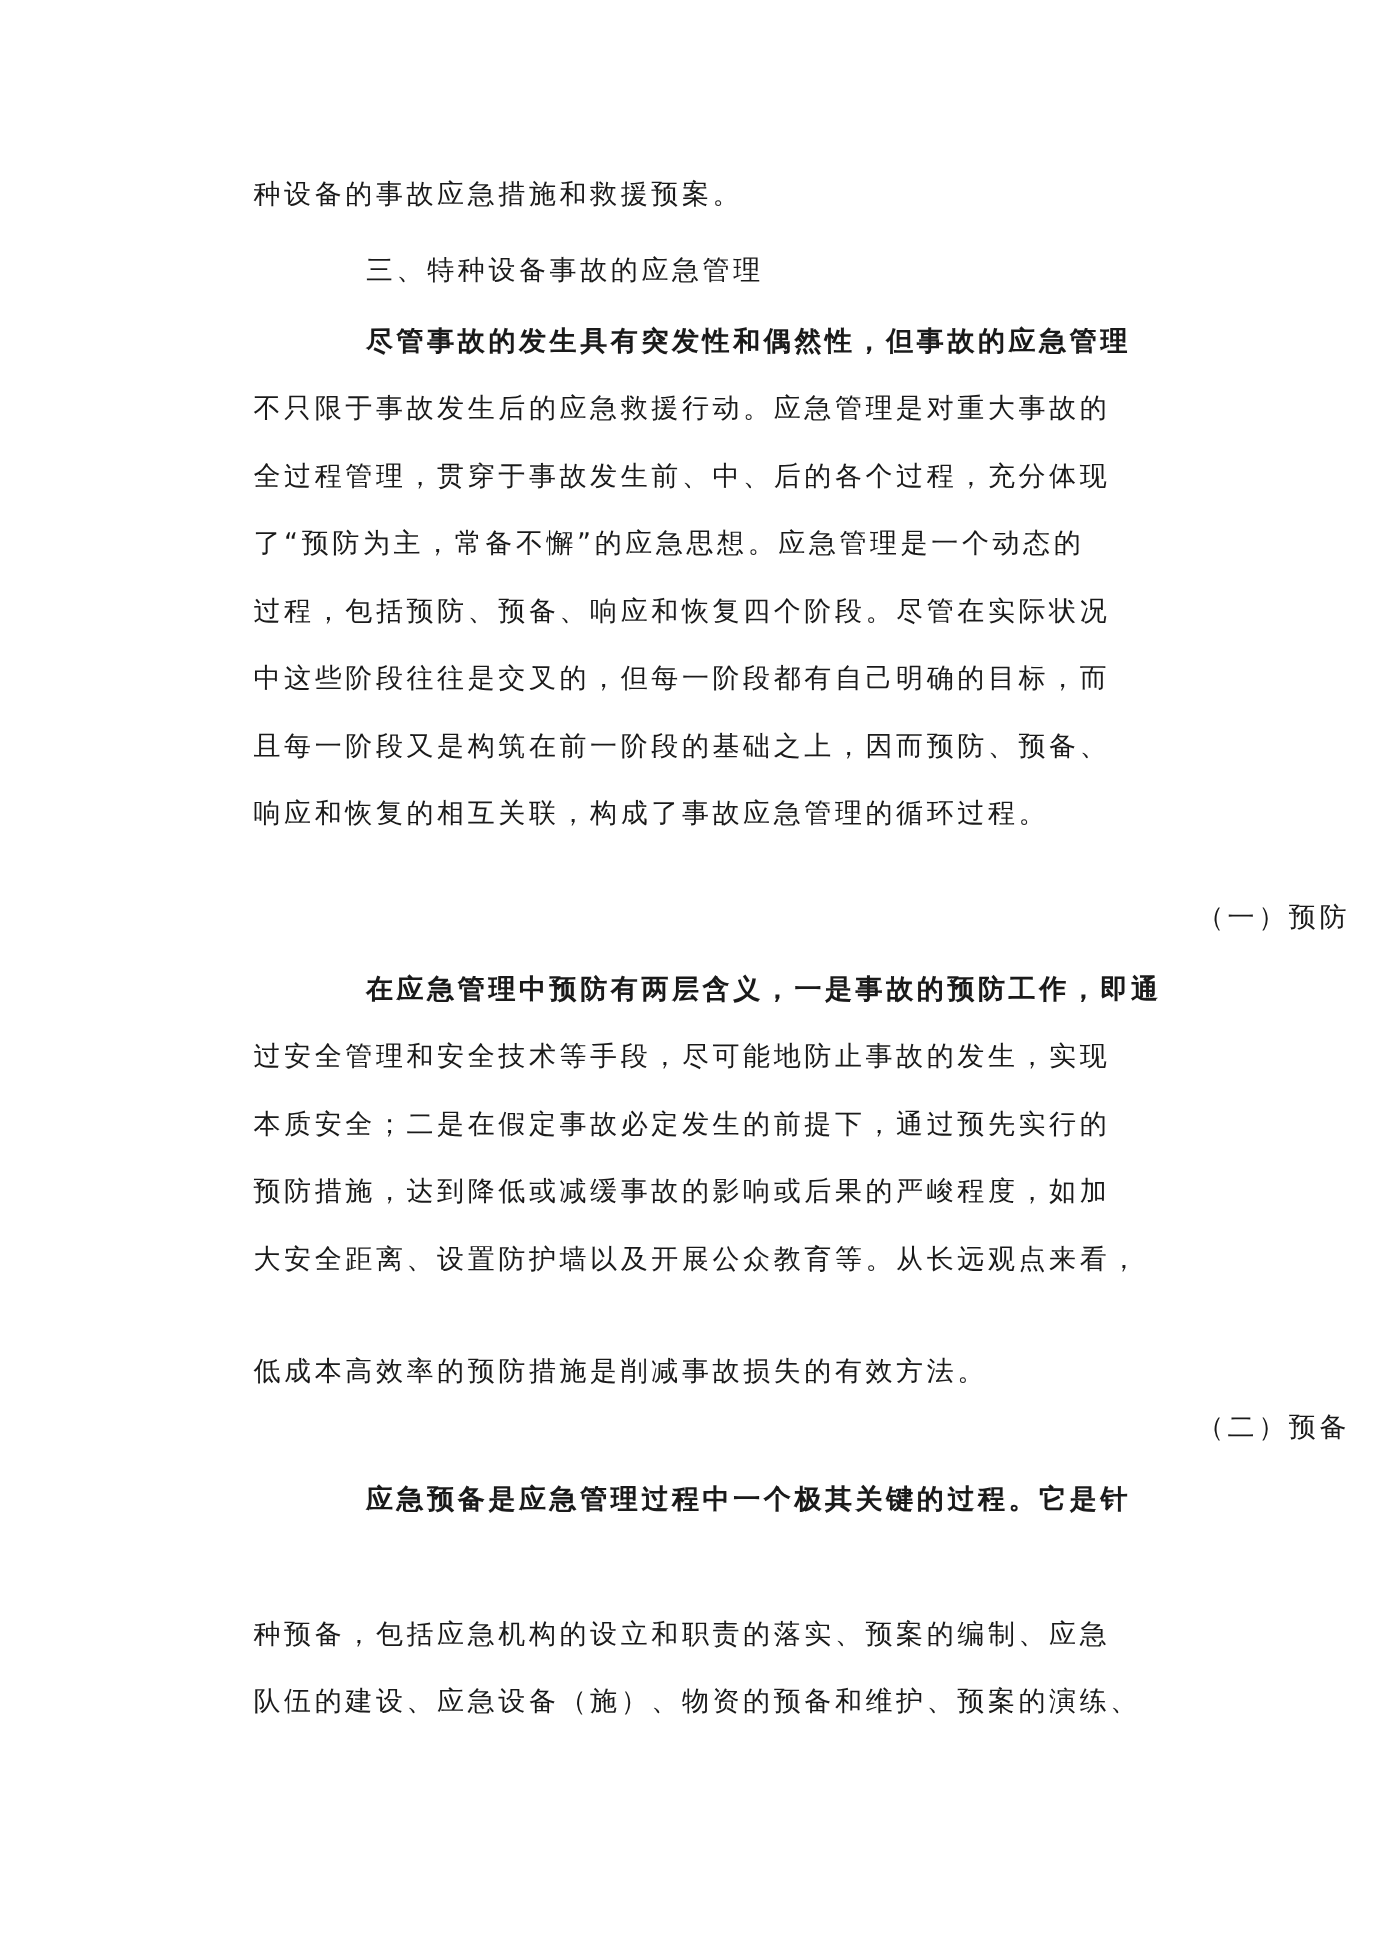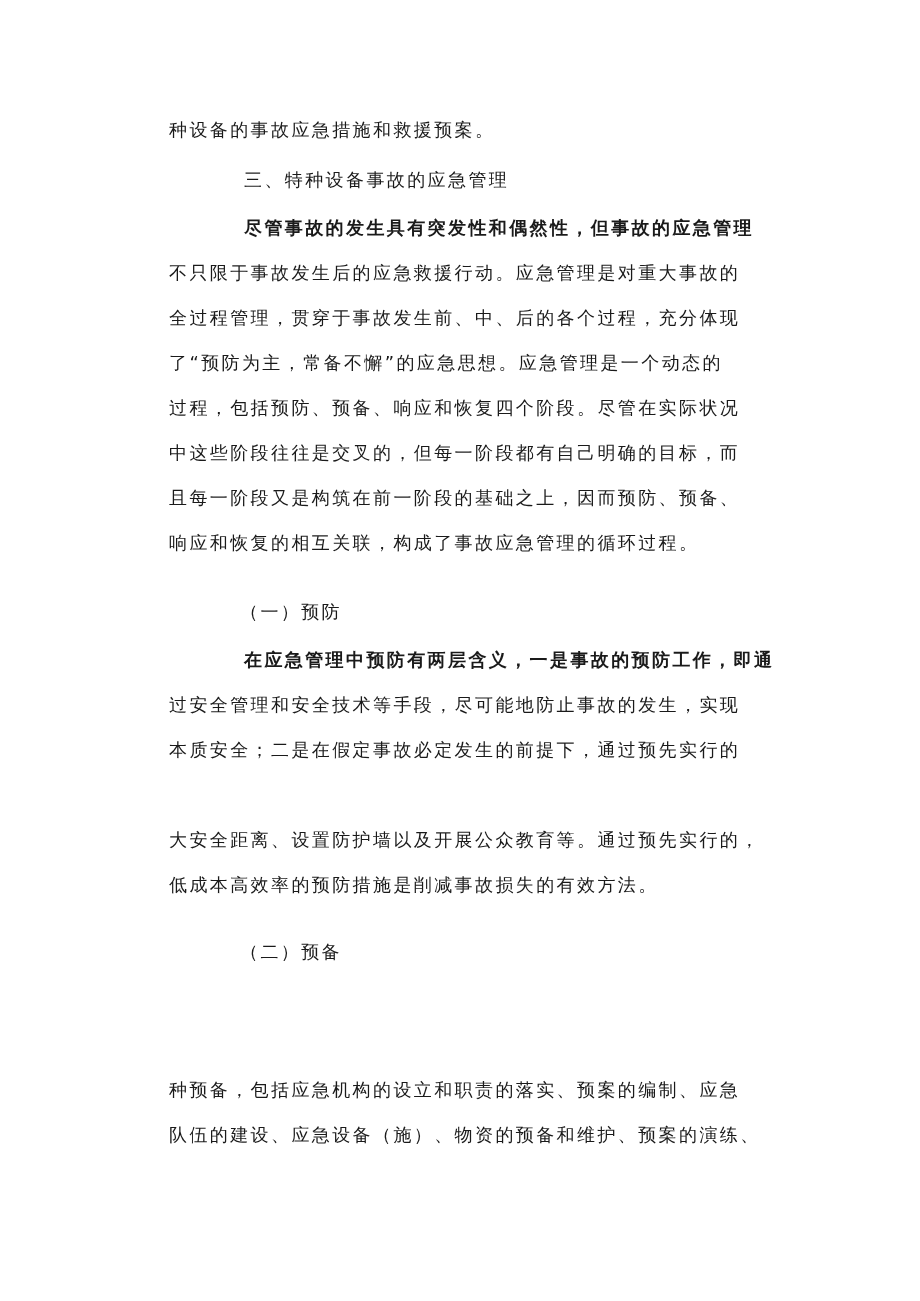--- a/index.html
+++ b/index.html
@@ -3,38 +3,40 @@
 <meta charset="utf-8">
 <style>
   html, body { margin: 0; padding: 0; background: #ffffff; }
   body { width: 920px; height: 1301px; position: relative; overflow: hidden;
          font-family: "DejaVu Sans", "Liberation Sans", sans-serif; color: #1a1a1a; }
   .page { position: absolute; left: 0; top: 0; width: 920px; height: 1301px; background: #fff; }
   .line { position: absolute; left: 137px; width: 660px; font-size: 18px; line-height: 28px;
           white-space: nowrap; letter-spacing: 2.4px; margin-left: 32px; }
   .indent { left: 212px; width: 585px; font-weight: bold; }
   .head { left: 212px; font-family: Liberation Serif, serif; }
-  .sub { left: 208px; }
+  .sub { left: 208px; text-align: right; }
 </style>
 </head>
 <body>
 
 <div class="page">
   <div class="line" style="top:116px">种设备的事故应急措施和救援预案。</div>
   <div class="line head" style="top:166px">三、特种设备事故的应急管理</div>
   <div class="line indent" style="top:214px">尽管事故的发生具有突发性和偶然性，但事故的应急管理</div>
   <div class="line" style="top:259px">不只限于事故发生后的应急救援行动。应急管理是对重大事故的</div>
   <div class="line" style="top:304px">全过程管理，贯穿于事故发生前、中、后的各个过程，充分体现</div>
   <div class="line" style="top:349px">了“预防为主，常备不懈”的应急思想。应急管理是一个动态的</div>
   <div class="line" style="top:394px">过程，包括预防、预备、响应和恢复四个阶段。尽管在实际状况</div>
   <div class="line" style="top:439px">中这些阶段往往是交叉的，但每一阶段都有自己明确的目标，而</div>
   <div class="line" style="top:484px">且每一阶段又是构筑在前一阶段的基础之上，因而预防、预备、</div>
   <div class="line" style="top:529px">响应和恢复的相互关联，构成了事故应急管理的循环过程。</div>
   <div class="line sub" style="top:598px">（一）预防</div>
   <div class="line indent" style="top:646px">在应急管理中预防有两层含义，一是事故的预防工作，即通</div>
   <div class="line" style="top:691px">过安全管理和安全技术等手段，尽可能地防止事故的发生，实现</div>
   <div class="line" style="top:736px">本质安全；二是在假定事故必定发生的前提下，通过预先实行的</div>
-  <div class="line" style="top:826px">大安全距离、设置防护墙以及开展公众教育等。通过预先实行的，</div>
-  <div class="line" style="top:871px">低成本高效率的预防措施是削减事故损失的有效方法。</div>
+  <div class="line" style="top:781px">预防措施，达到降低或减缓事故的影响或后果的严峻程度，如加</div>
+  <div class="line" style="top:826px">大安全距离、设置防护墙以及开展公众教育等。从长远观点来看，</div>
+  <div class="line" style="top:901px">低成本高效率的预防措施是削减事故损失的有效方法。</div>
   <div class="line sub" style="top:938px">（二）预备</div>
+  <div class="line indent" style="top:986px">应急预备是应急管理过程中一个极其关键的过程。它是针</div>
   <div class="line" style="top:1076px">种预备，包括应急机构的设立和职责的落实、预案的编制、应急</div>
   <div class="line" style="top:1121px">队伍的建设、应急设备（施）、物资的预备和维护、预案的演练、</div>
 </div>
 
 </body></html>

